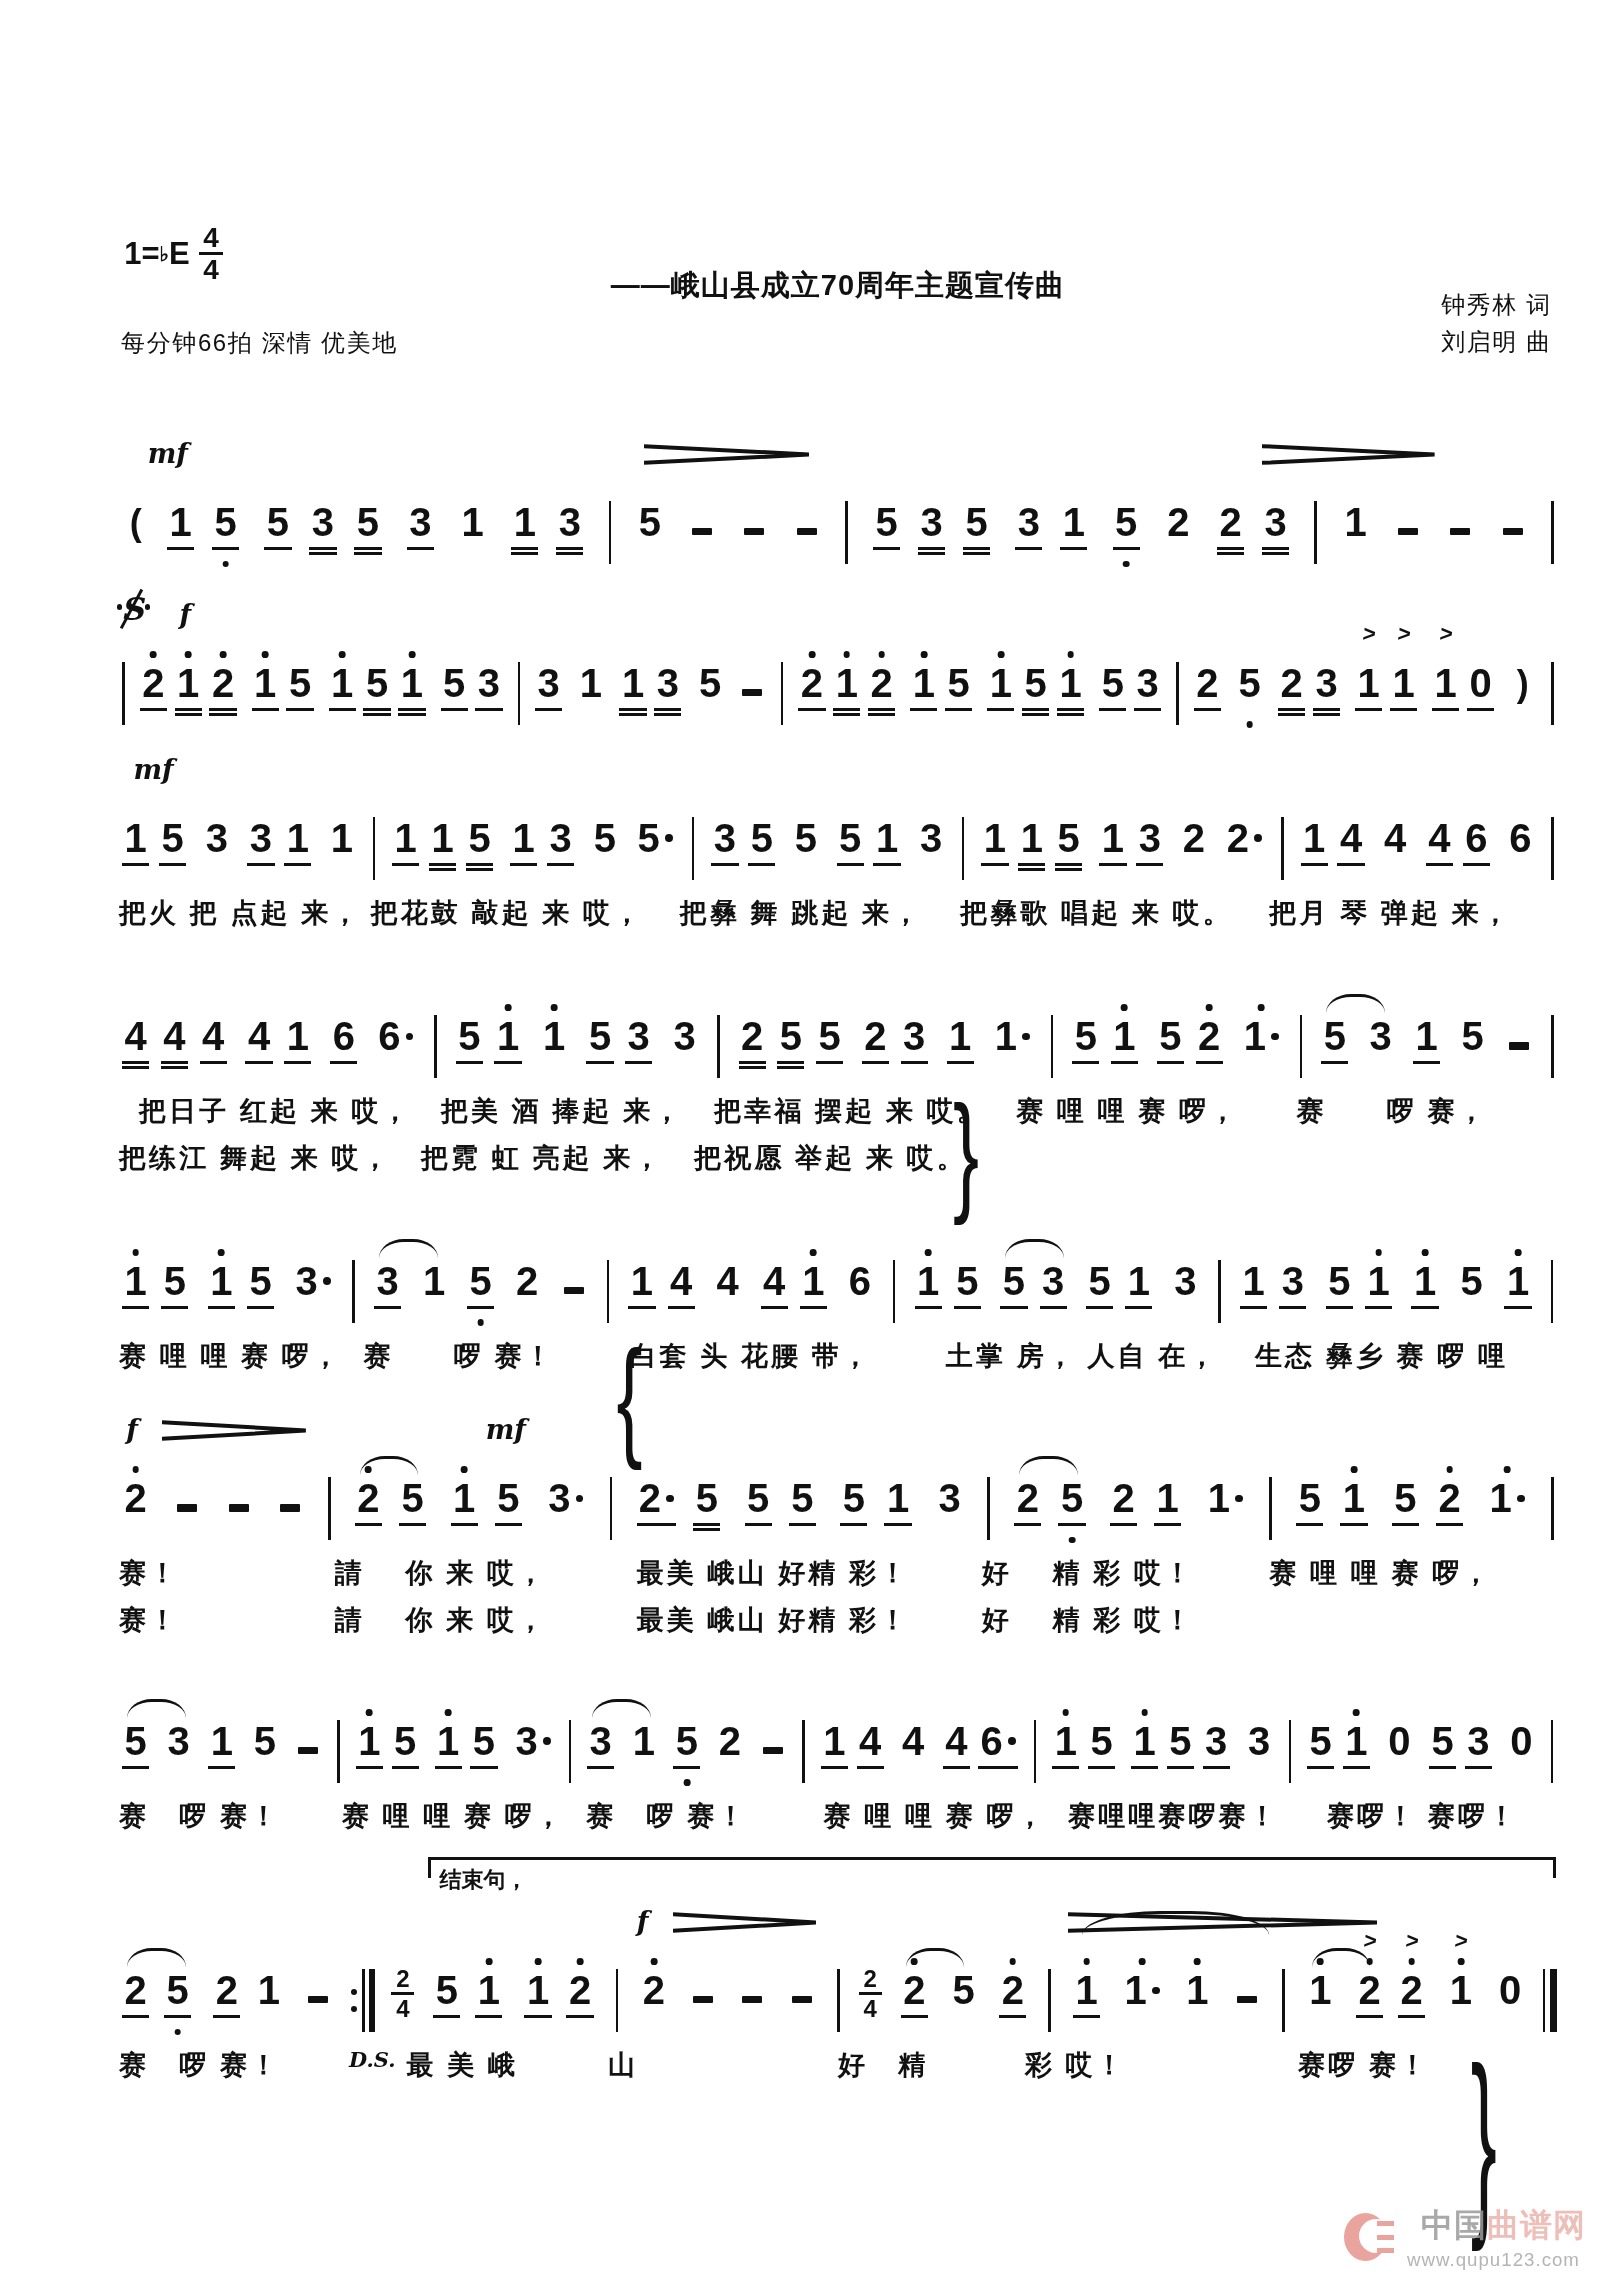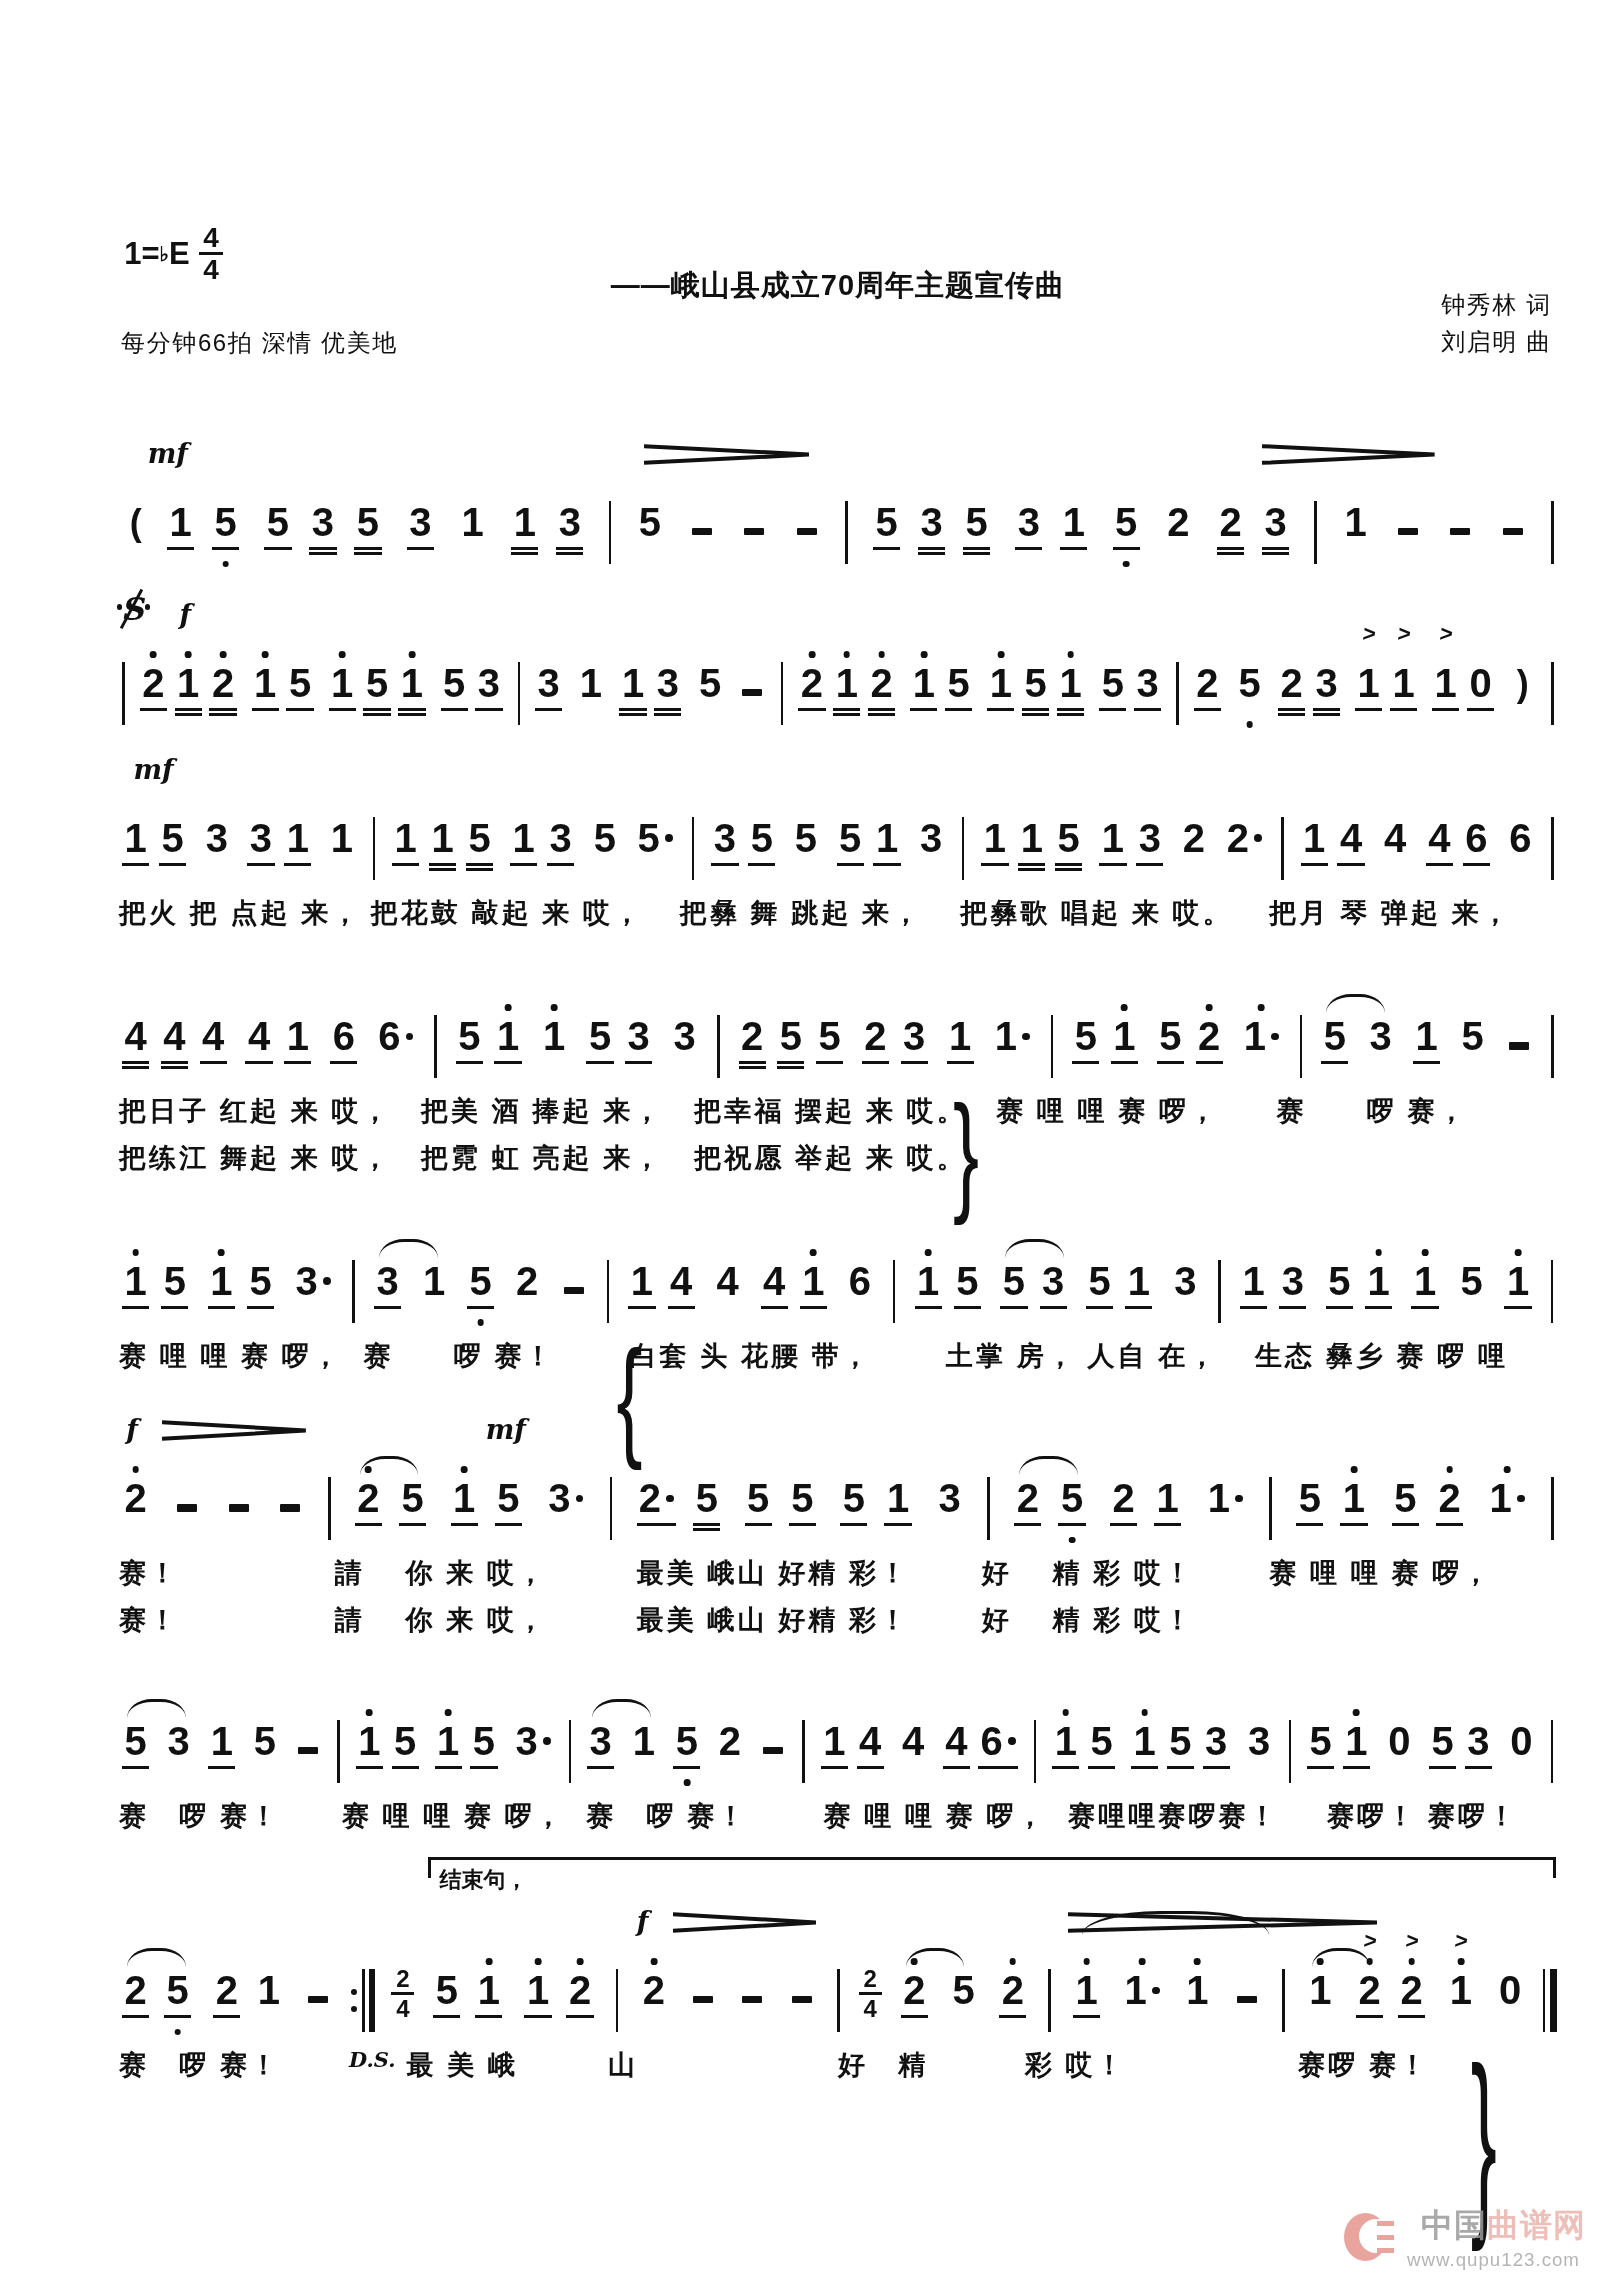--- a/index.html
+++ b/index.html
@@ -1241,21 +1241,21 @@
             </span>
             <span class="ul"></span>
             <span class="bot"></span>
           </span>
           <span class="barwrap">
             <i class="bar"></i>
           </span>
         </div>
         <div class="lwrap">
           <div class="lrow">
-            <span class="cell" style="width: 21%;">把日子 红起 来 哎，</span>
+            <span class="cell" style="width: 21%; margin-left: 20px;">把日子 红起 来 哎，</span>
             <span class="cell" style="width: 19%;">把美 酒 捧起 来，</span>
             <span class="cell" style="width: 21%;">把幸福 摆起 来 哎。</span>
             <span class="cell" style="width: 19.5%;">赛 哩 哩 赛 啰，</span>
             <span class="cell" style="width: 19.5%;">赛　　啰 赛，</span>
           </div>
           <div class="lrow">
             <span class="cell" style="width: 21%;">把练江 舞起 来 哎，</span>
             <span class="cell" style="width: 19%;">把霓 虹 亮起 来，</span>
             <span class="cell" style="width: 21%;">把祝愿 举起 来 哎。</span>
             <span class="cell" style="width: 19.5%;"></span>

